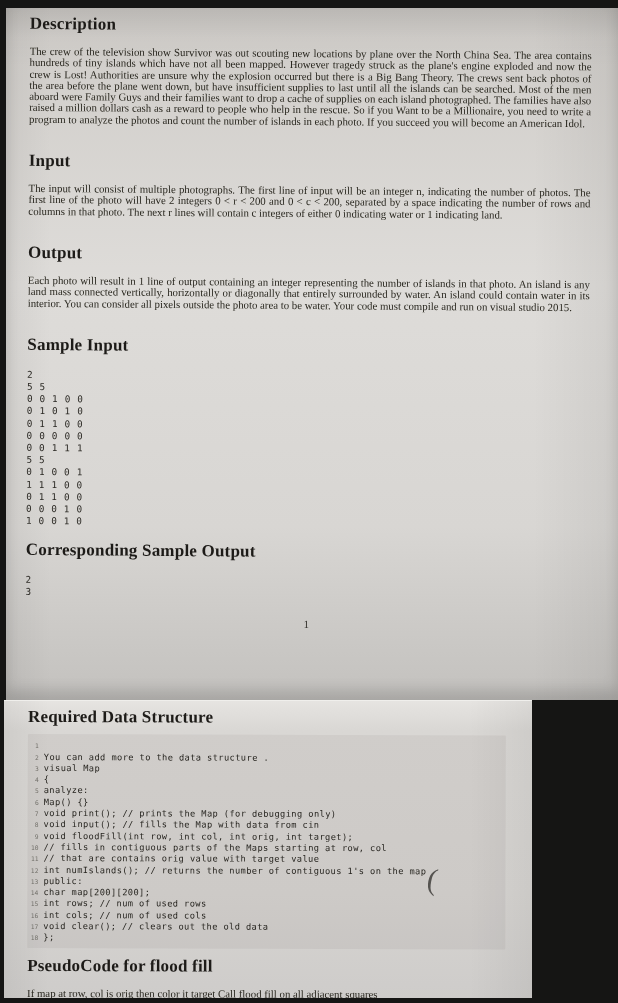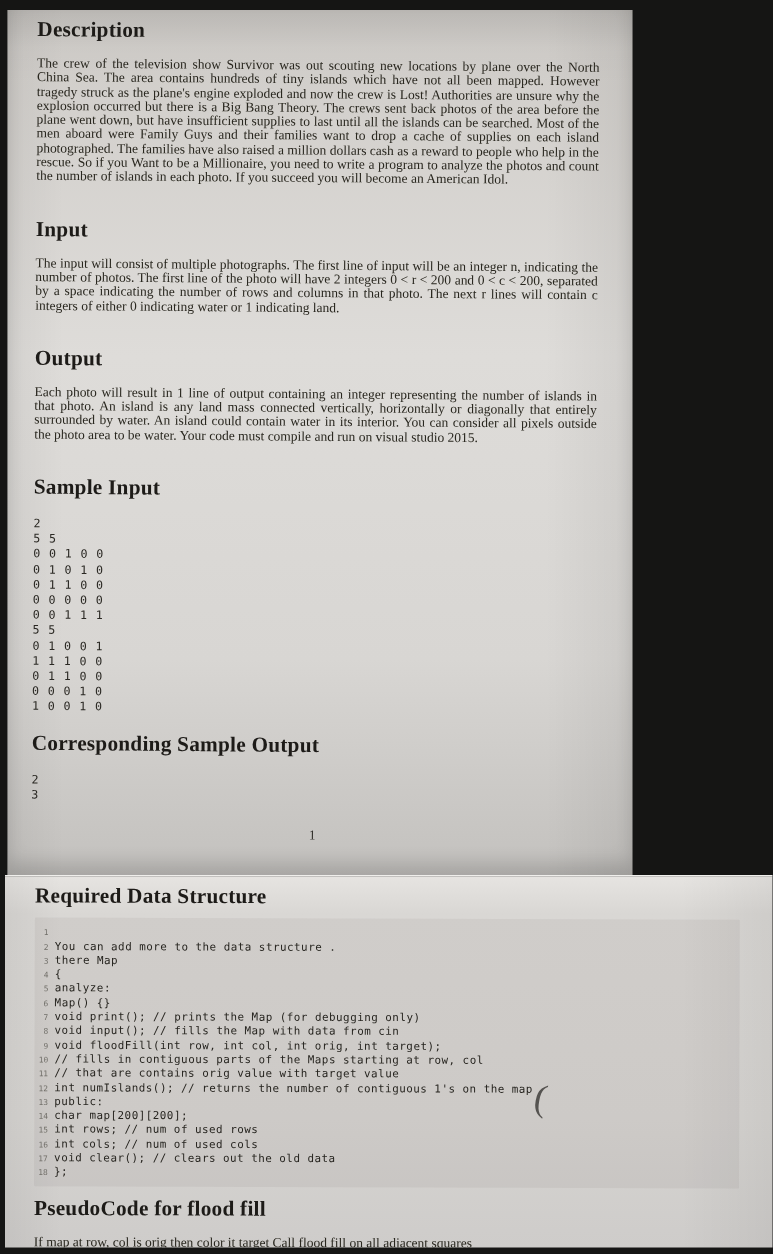--- a/index.html
+++ b/index.html
@@ -5,29 +5,29 @@
   * { margin:0; padding:0; box-sizing:border-box; }
   html,body { width:618px; height:1003px; }
   body {
     position:relative; overflow:hidden;
     background:#151514;
     font-family:"Liberation Serif","DejaVu Serif",serif;
     color:#24221e;
   }
   .page { position:absolute; overflow:hidden; }
   .page-1 {
-    left:6px; top:8px; width:500px; height:692px;
+    left:6px; top:8px; width:612px; height:692px;
     background:
       linear-gradient(180deg, rgba(0,0,0,0.10) 0px, rgba(0,0,0,0.02) 30px, rgba(0,0,0,0) 60px),
       linear-gradient(90deg, rgba(0,0,0,0.05) 0px, rgba(0,0,0,0) 45px, rgba(0,0,0,0) 86%, rgba(0,0,0,0.06) 100%),
       linear-gradient(180deg, #cfccc8 0%, #dedcd9 40%, #d8d6d3 75%, #c3c1be 100%);
     box-shadow: inset 0 -10px 14px rgba(0,0,0,0.14);
   }
   .page-2 {
-    left:4px; top:700px; width:614px; height:298px;
+    left:4px; top:700px; width:528px; height:298px;
     background:
       linear-gradient(90deg, rgba(0,0,0,0.05) 0px, rgba(0,0,0,0) 45px, rgba(0,0,0,0) 88%, rgba(0,0,0,0.05) 100%),
       linear-gradient(180deg, #e6e4e1 0%, #d9d7d4 10%, #d6d4d1 65%, #ceccca 100%);
     border-top:1px solid #f0efec;
   }
   .content { position:relative; padding:6px 26px 0 24px; }
   .tilt1 { transform:rotate(0.45deg); transform-origin:40px 0; }
   .tilt2 { transform:rotate(0.18deg); transform-origin:40px 0; }
 
   h2.sec {
@@ -130,21 +130,21 @@
       <div class="lst-row">
           <span class="lst-num">1</span>
           <span class="lst-text"></span>
         </div>
       <div class="lst-row">
           <span class="lst-num">2</span>
           <span class="lst-text">You can add more to the data structure .</span>
         </div>
       <div class="lst-row">
           <span class="lst-num">3</span>
-          <span class="lst-text">there Map</span>
+          <span class="lst-text">visual Map</span>
         </div>
       <div class="lst-row">
           <span class="lst-num">4</span>
           <span class="lst-text">{</span>
         </div>
       <div class="lst-row">
           <span class="lst-num">5</span>
           <span class="lst-text">analyze:</span>
         </div>
       <div class="lst-row">

